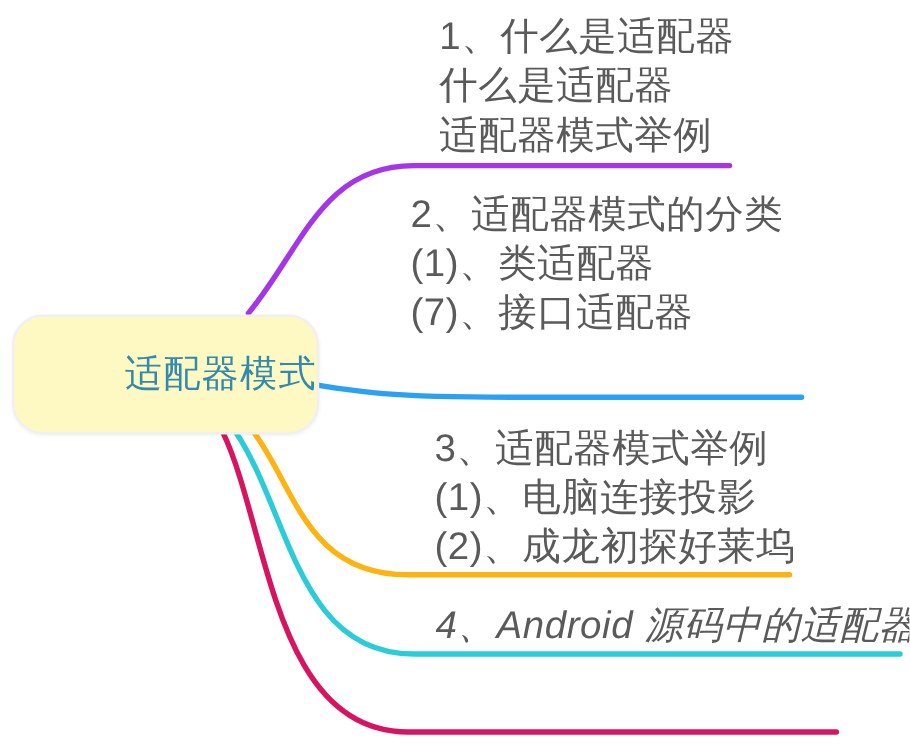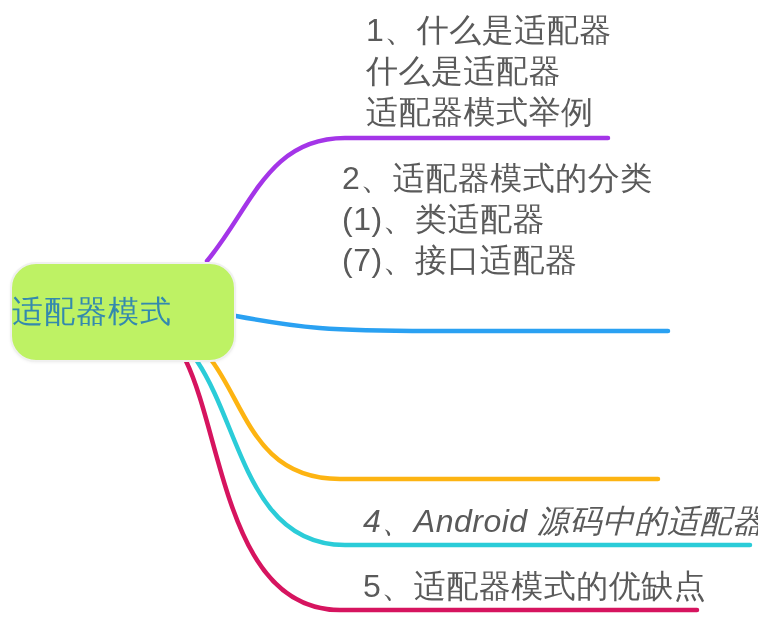--- a/index.html
+++ b/index.html
@@ -24,29 +24,29 @@
   }
   .connectors path {
     fill: none;
     stroke-width: 4.5;
     stroke-linecap: round;
   }
   .root-node {
     position: absolute;
     left: 10px;
     top: 262px;
-    width: 226px;
+    width: 256px;
     height: 100px;
-    background: #bef264;
+    background: #fef9c3;
     border: 2px solid #f0f0f0;
     border-radius: 26px;
     box-sizing: border-box;
     display: flex;
     align-items: center;
-    justify-content: flex-start;
+    justify-content: flex-end;
     box-shadow: 0 1px 3px rgba(0,0,0,0.05);
   }
   .root-node .root-label {
     font-size: 31px;
     letter-spacing: 1px;
     white-space: nowrap;
   }
   .topic {
     position: absolute;
     white-space: nowrap;
@@ -83,22 +83,24 @@
     <div>什么是适配器</div>
     <div>适配器模式举例</div>
   </div>
 
   <div class="topic topic-b2">
     <div>2、适配器模式的分类</div>
     <div>(1)、类适配器</div>
     <div>(7)、接口适配器</div>
   </div>
 
+  <div class="topic topic-b3">
+    <div>3、适配器模式举例</div>
+    <div>(1)、电脑连接投影</div>
+    <div>(2)、成龙初探好莱坞</div>
+  </div>
 
   <div class="topic topic-b4">
     <div>4、Android 源码中的适配器</div>
   </div>
 
-  <div class="topic topic-b5">
-    <div>5、适配器模式的优缺点</div>
-  </div>
 
 </div>
 
 </body></html>

